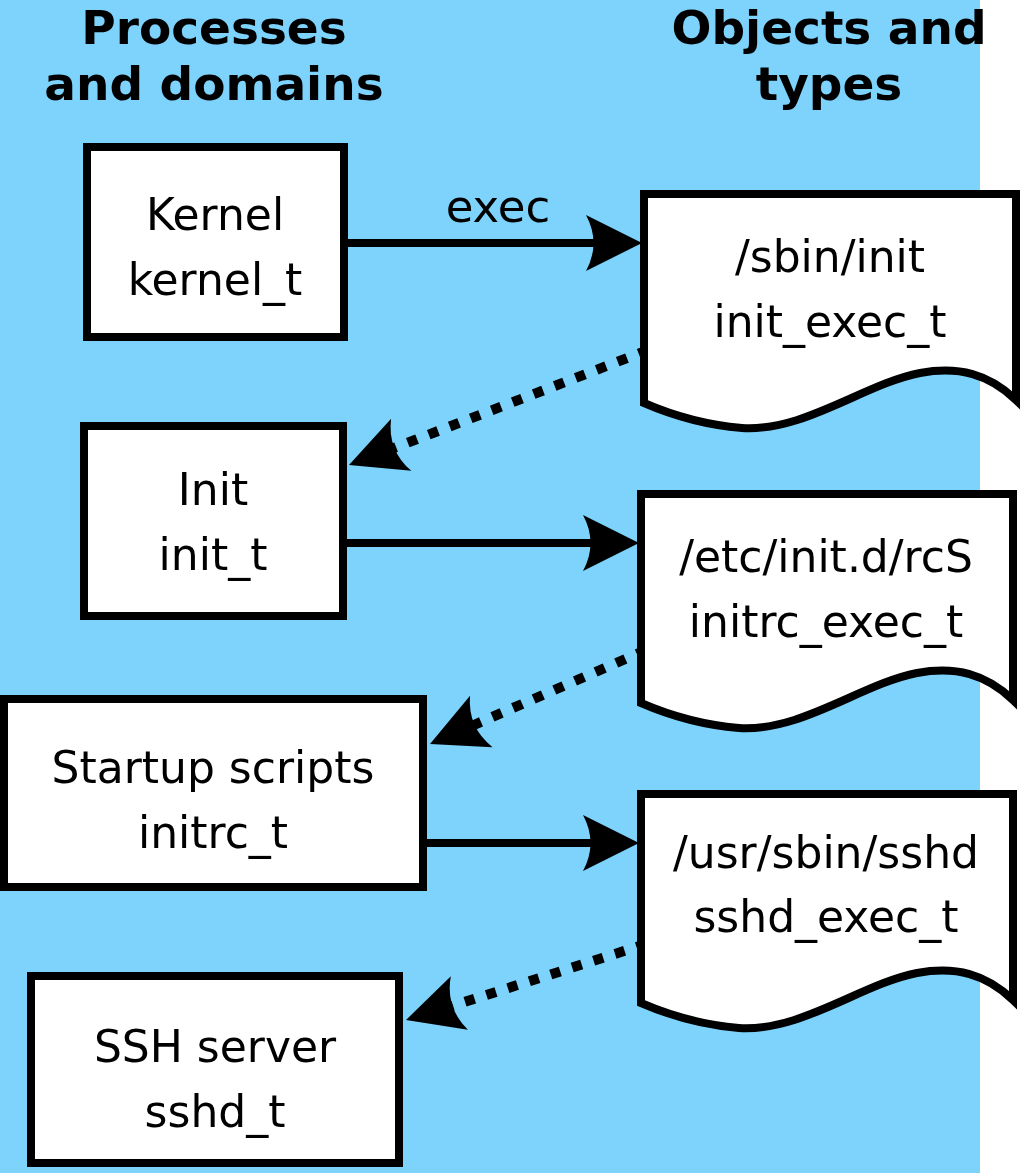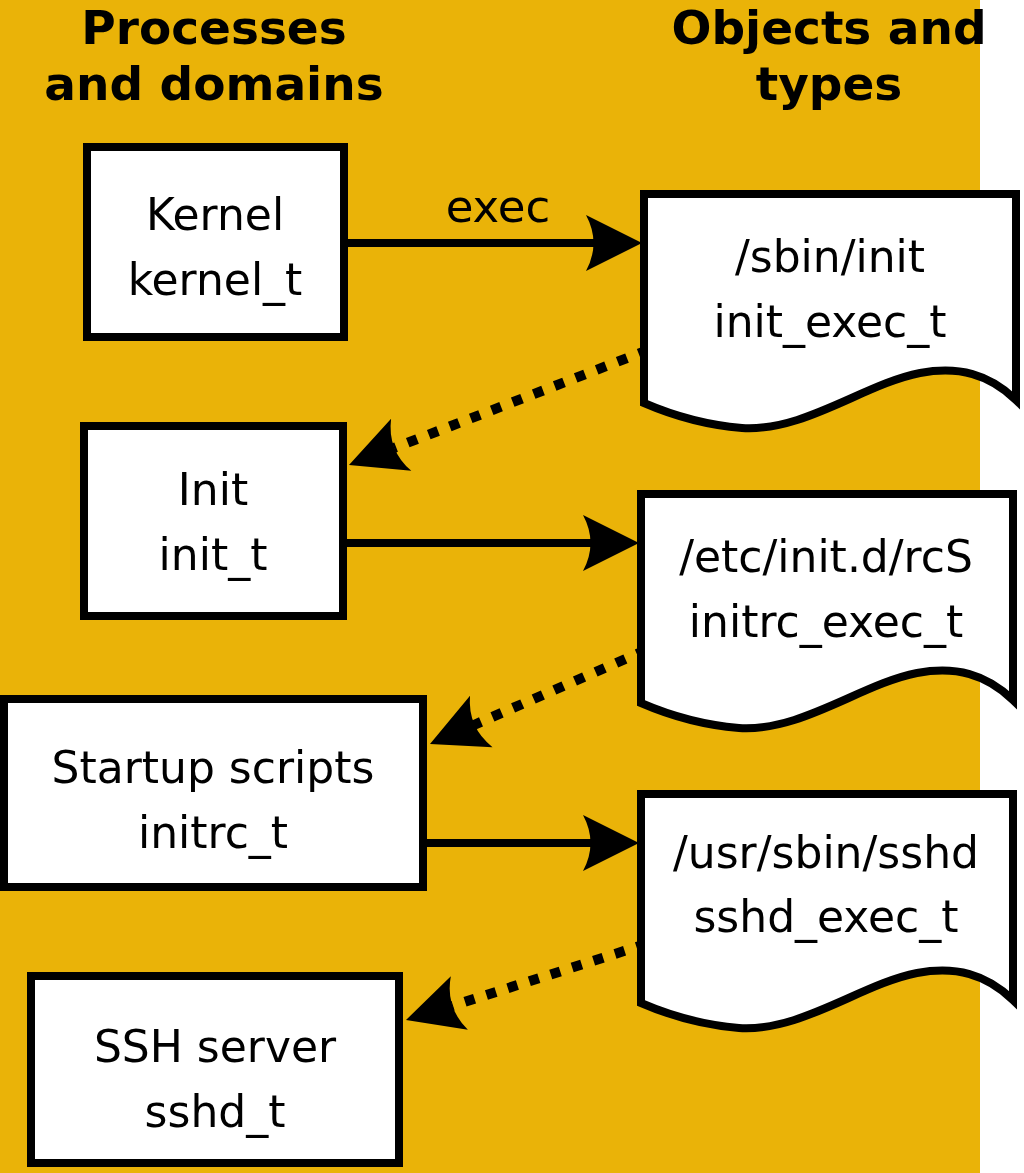--- a/index.html
+++ b/index.html
@@ -4,21 +4,21 @@
 <style>
   html, body {
     margin: 0;
     padding: 0;
     background: #ffffff;
   }
   .stage {
     position: relative;
     width: 980px;
     height: 1173px;
-    background: #eab308;
+    background: #7dd3fc;
     font-family: "DejaVu Sans", "Liberation Sans", sans-serif;
   }
   svg { display: block; }
   .node-shape {
     fill: #ffffff;
     stroke: #000000;
     stroke-width: 8;
   }
   .solid-edge {
     stroke: #000000;

